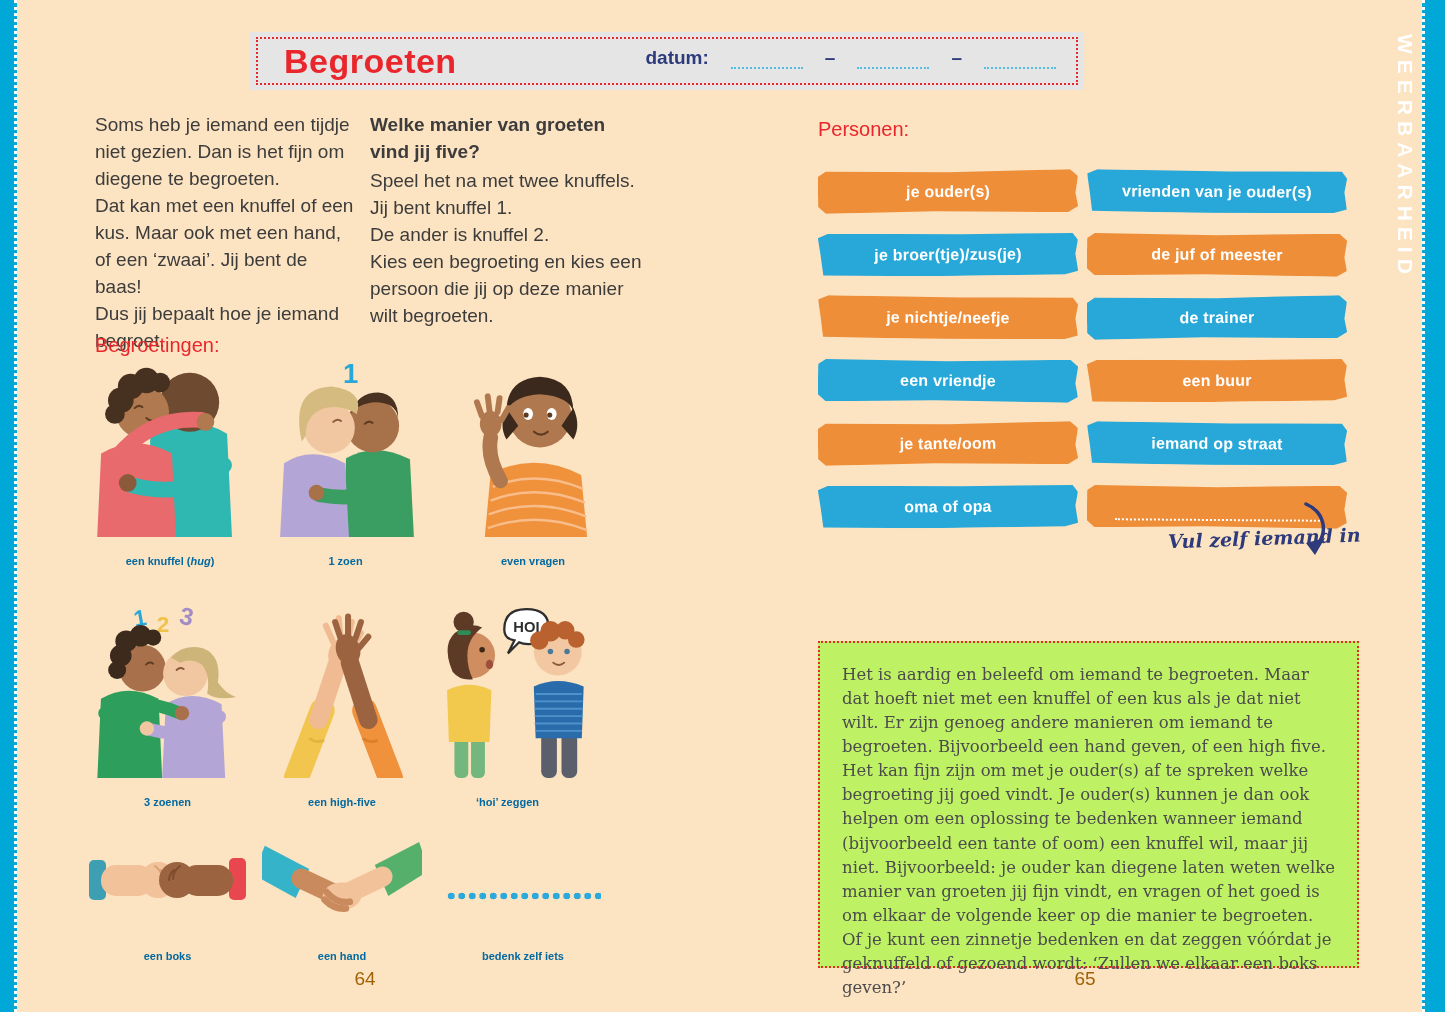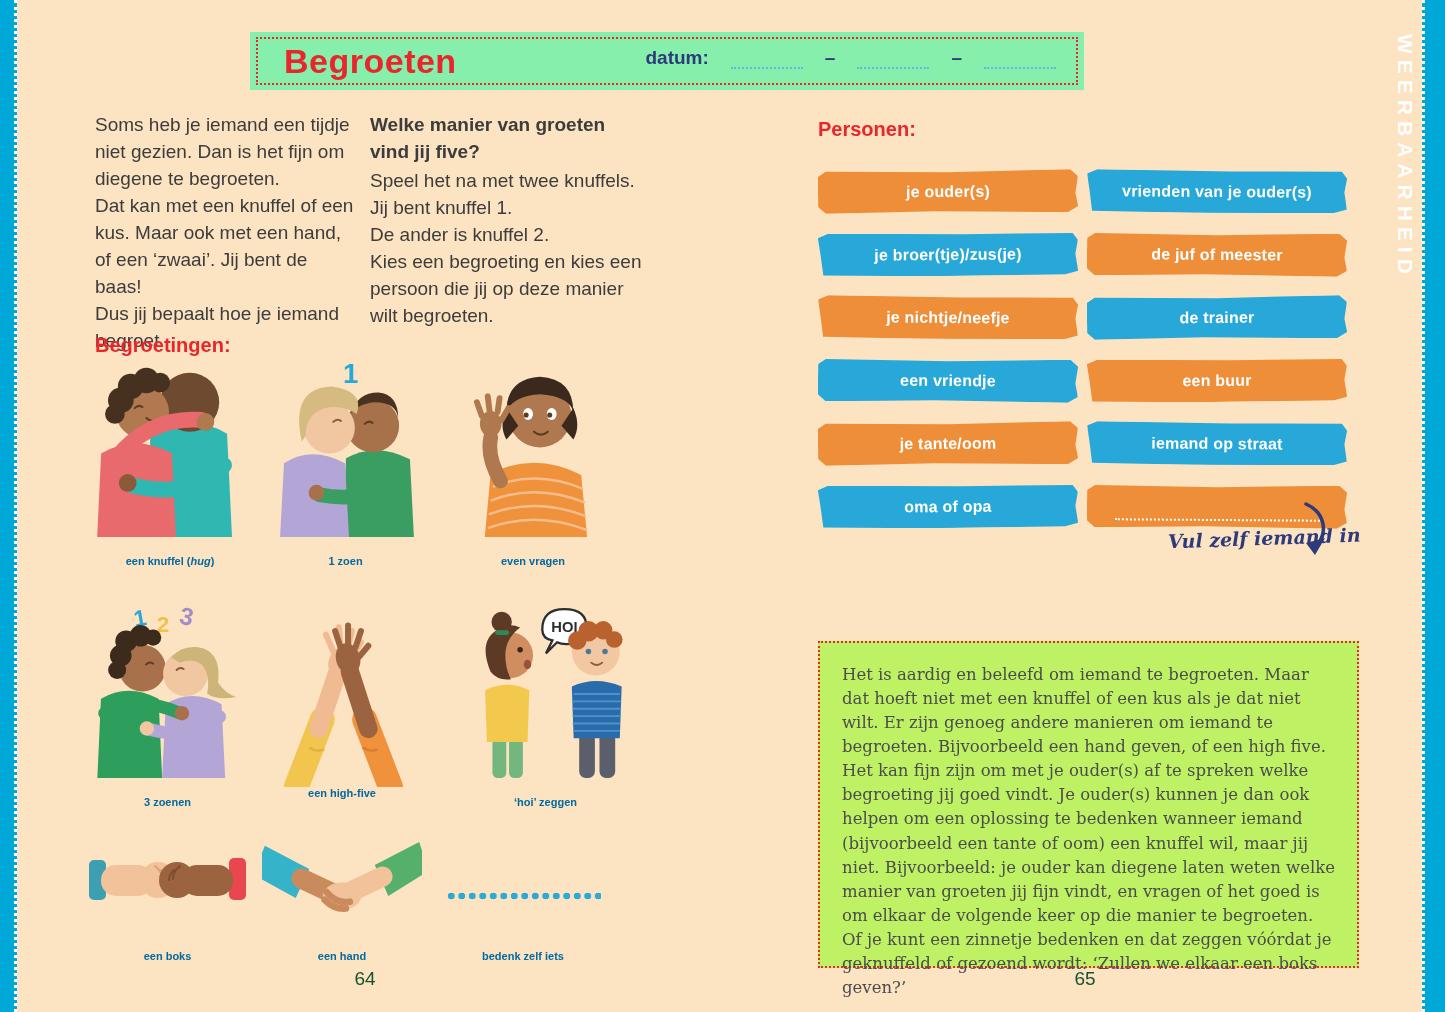--- a/index.html
+++ b/index.html
@@ -8,35 +8,35 @@
         font-family:"Liberation Sans",sans-serif;color:#3c3c3c;}
   .abs{position:absolute;}
 
   
   .strip-left{left:0;top:0;bottom:0;width:14px;background:#00a8d7;border-right:3px dotted #fff;}
   .strip-right{right:0;top:0;bottom:0;width:20px;background:#00a8d7;border-left:3px dotted #fff;}
   .side-label{top:34px;right:28px;writing-mode:vertical-rl;font-size:21px;font-weight:bold;
               color:#fff;letter-spacing:6px;}
 
   
-  .title-box{left:250px;top:32px;width:834px;height:58px;background:#86efac;padding:5px 6px;box-sizing:border-box;}
+  .title-box{left:250px;top:32px;width:834px;height:58px;background:#e5e5e5;padding:5px 6px;box-sizing:border-box;}
   .title-box-inner{border:2px dotted #e9262c;width:100%;height:100%;box-sizing:border-box;
                    display:flex;align-items:center;}
   .page-title{margin-left:26px;font-size:34px;font-weight:bold;color:#e9262c;letter-spacing:.5px;}
   .date-wrap{margin-left:auto;margin-right:20px;display:flex;align-items:flex-end;gap:22px;
              color:#2d3a7b;font-size:19px;font-weight:bold;padding-bottom:6px;}
   .date-line{display:inline-block;width:72px;height:12px;border-bottom:2px dotted #55bde2;}
   .date-sep{font-weight:bold;color:#2d3a7b;}
 
   
   .intro{left:95px;top:112px;width:260px;font-size:19px;line-height:1.42;white-space:pre-line;}
   .instruction{left:370px;top:112px;width:285px;font-size:19px;line-height:1.42;}
   .instruction .head{font-weight:bold;white-space:pre-line;margin-bottom:2px;}
   .instruction .body{white-space:pre-line;}
-  .red-heading{font-size:20px;font-weight:bold;color:#e9262c;text-align:center;}
+  .red-heading{font-size:20px;font-weight:normal;color:#e9262c;text-align:center;}
   .h-begroetingen{left:95px;top:334px;}
   .h-personen{left:818px;top:118px;}
 
   
   .g-cell{display:flex;flex-direction:column;justify-content:space-between;align-items:center;}
   .g-label{font-size:11px;color:#0369a1;text-align:center;white-space:nowrap;font-weight:bold;}
   .dots-line{width:155px;height:8px;margin-top:52px;background-image:radial-gradient(circle,#2aa9da 3.2px,transparent 3.6px);background-size:10.5px 8px;background-repeat:repeat-x;}
 
   
   .persons-grid{left:818px;top:170px;width:529px;display:grid;grid-template-columns:260px 260px;
@@ -53,21 +53,21 @@
 
   .note{left:1168px;top:527px;font-family:"DejaVu Serif",serif;font-style:italic;font-size:19px;
         color:#2d3a7b;transform:rotate(-2deg);font-weight:bold;}
   .note-arrow{left:1298px;top:500px;}
 
   
   .info-box{left:818px;top:641px;width:541px;height:327px;background:#bef264;border:2px dotted #e9262c;
             box-sizing:border-box;padding:20px 22px;font-family:"DejaVu Serif",serif;font-size:16.5px;
             line-height:1.46;color:#4c4c4c;white-space:pre-line;}
 
-  .page-num{font-size:19px;color:#14532d;width:50px;text-align:center;}
+  .page-num{font-size:19px;color:#a16207;width:50px;text-align:center;}
   .pn-left{left:340px;top:968px;}
   .pn-right{left:1060px;top:968px;}
 </style>
 </head>
 <body>
 
 <div class="page">
 
   <div class="abs strip-left"></div>
   <div class="abs strip-right"></div>
@@ -199,21 +199,21 @@
       <path d="M58 74 q4 -4 8 -1" stroke="#5f3c22" stroke-width="2" fill="none" stroke-linecap="round"></path>
       <path d="M92 80 q4 -4 8 -1" stroke="#8a5a3a" stroke-width="2" fill="none" stroke-linecap="round"></path>
       <path d="M12 128 Q50 108 96 128" stroke="#2e9e5c" stroke-width="14" fill="none" stroke-linecap="round"></path>
       <circle cx="98" cy="128" r="8" fill="#a9714b"></circle>
       <path d="M140 132 Q104 158 62 146" stroke="#b3a6d6" stroke-width="14" fill="none" stroke-linecap="round"></path>
       <circle cx="59" cy="145" r="8" fill="#f1c7a2"></circle>
     </svg>
     <div class="g-label">3 zoenen</div>
   </div>
 
-  <div class="abs g-cell" style="left:262px;top:598px;width:160px;height:210px;justify-content:center;">
+  <div class="abs g-cell" style="left:262px;top:598px;width:160px;height:210px;">
     <svg width="155" height="180" viewBox="0 0 160 195">
       <path d="M30 195 L58 122" stroke="#f2c64e" stroke-width="27" stroke-linecap="round" fill="none"></path>
       <path d="M54 132 L74 72" stroke="#f0bb92" stroke-width="20" stroke-linecap="round" fill="none"></path>
       <ellipse cx="78" cy="60" rx="13" ry="17" fill="#f0bb92" transform="rotate(18 78 60)"></ellipse>
       <g stroke="#f0bb92" stroke-width="6.5" stroke-linecap="round">
         <path d="M70 48 L62 30"></path>
           <path d="M78 44 L76 22"></path>
           <path d="M86 44 L90 26"></path>
           <path d="M92 52 L100 38"></path>
       </g>
@@ -225,21 +225,21 @@
           <path d="M86 42 L86 20"></path>
           <path d="M94 44 L100 26"></path>
           <path d="M98 54 L108 42"></path>
       </g>
       <path d="M44 152 Q52 158 60 154" stroke="#e3b43d" stroke-width="3" fill="none"></path>
       <path d="M102 152 Q110 158 118 154" stroke="#db7f2e" stroke-width="3" fill="none"></path>
     </svg>
     <div class="g-label">een high-five</div>
   </div>
 
-  <div class="abs g-cell" style="left:458px;top:598px;width:175px;height:210px;">
+  <div class="abs g-cell" style="left:420px;top:598px;width:175px;height:210px;">
     <svg width="175" height="180" viewBox="0 0 175 195">
       <rect x="30" y="148" width="15" height="47" rx="6" fill="#73b67e"></rect>
       <rect x="48" y="148" width="15" height="47" rx="6" fill="#73b67e"></rect>
       <path d="M22 100 Q46 88 70 100 L68 156 L24 156 Z" fill="#f2c94d"></path>
       <circle cx="49" cy="62" r="25" fill="#cf8d60"></circle>
       <path d="M28 80 Q14 46 36 34 Q48 26 60 32 Q44 44 44 62 Q44 76 50 88 Q36 90 28 80 Z" fill="#5d3a26"></path>
       <circle cx="40" cy="26" r="11" fill="#5d3a26"></circle>
       <rect x="33" y="35" width="15" height="5" rx="2.5" fill="#2e8b57"></rect>
       <circle cx="60" cy="56" r="3" fill="#3a2718"></circle>
       <ellipse cx="68" cy="72" rx="4" ry="5" fill="#9c4f3c"></ellipse>

